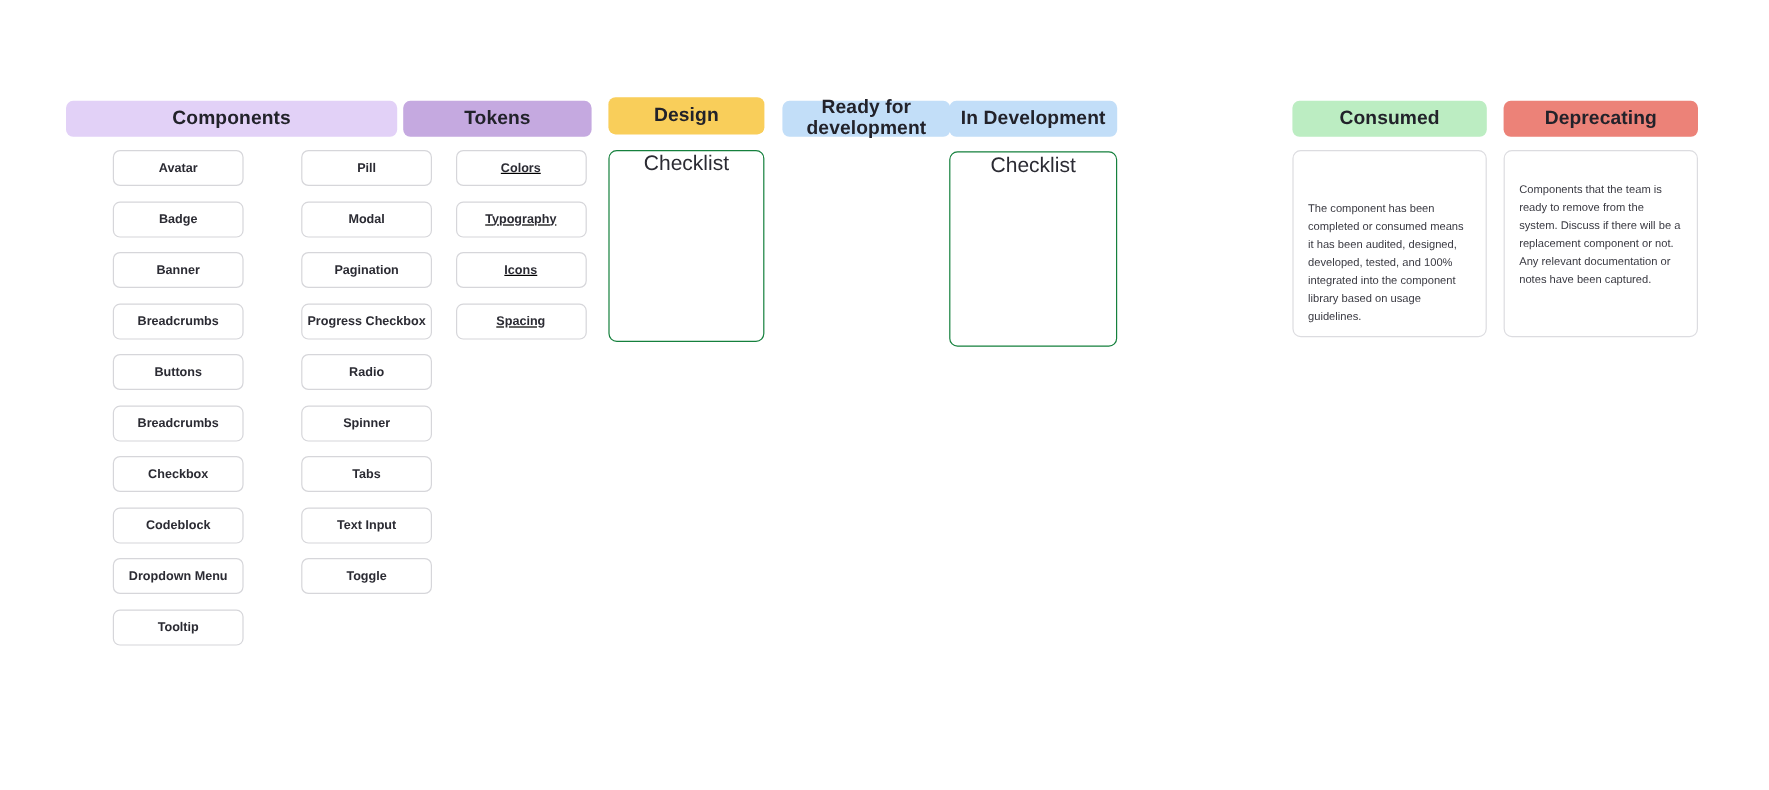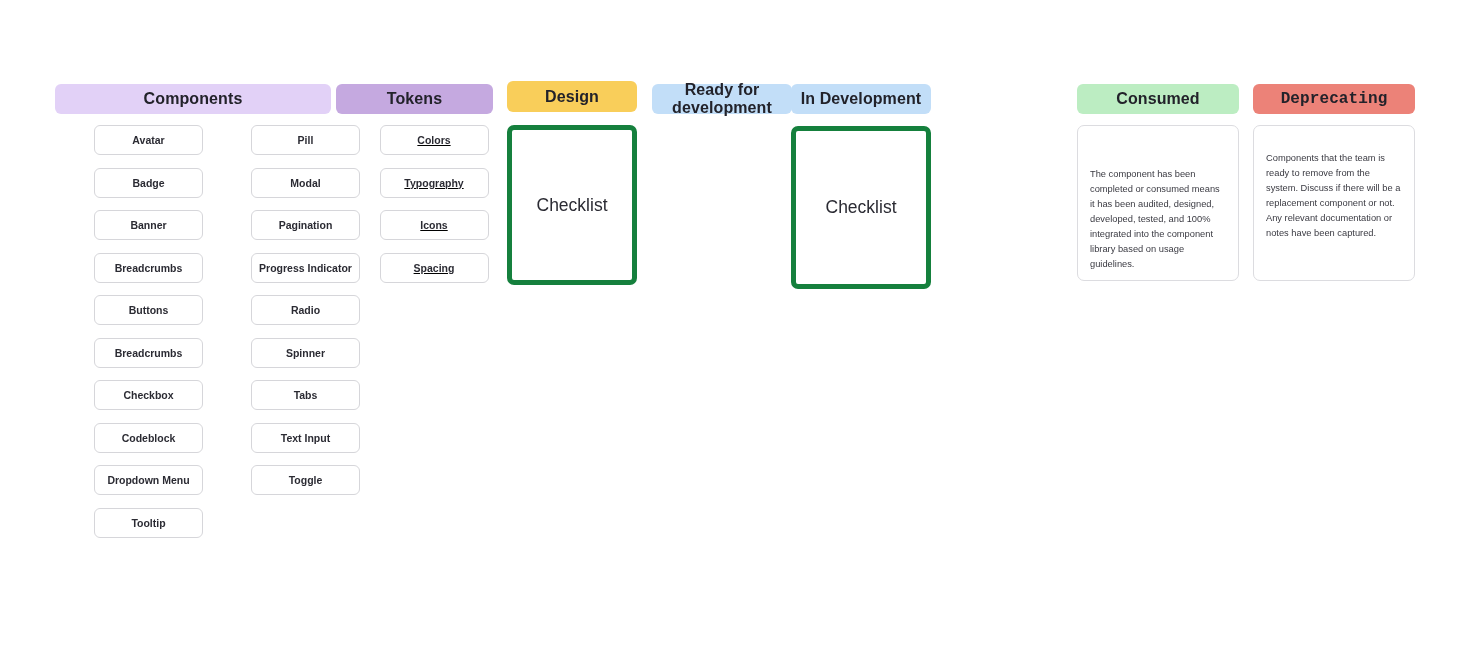--- a/index.html
+++ b/index.html
@@ -67,25 +67,24 @@
     font-weight: 700;
     color: #2b2b33;
     text-align: center;
     white-space: nowrap;
     margin-left: 39px;
   }
 
   
   .big-card {
     margin-top: 11px;
-    border: 5px solid #15803d;
+    border: 1px solid #15803d;
     border-radius: 7px;
     background: #fff;
     display: flex;
-    align-items: center;
     justify-content: center;
     font-size: 17.5px;
     font-weight: 400;
     color: #2b2b33;
   }
 
   .text-card {
     margin-top: 11px;
     border: 1px solid #dcdce0;
     border-radius: 7px;
@@ -119,21 +118,21 @@
         <div class="chip">Breadcrumbs</div>
         <div class="chip">Checkbox</div>
         <div class="chip">Codeblock</div>
         <div class="chip">Dropdown Menu</div>
         <div class="chip">Tooltip</div>
       </div>
       <div class="chip-col">
         <div class="chip">Pill</div>
         <div class="chip">Modal</div>
         <div class="chip">Pagination</div>
-        <div class="chip">Progress Indicator</div>
+        <div class="chip">Progress Checkbox</div>
         <div class="chip">Radio</div>
         <div class="chip">Spinner</div>
         <div class="chip">Tabs</div>
         <div class="chip">Text Input</div>
         <div class="chip">Toggle</div>
       </div>
     </div>
   </div>
 
   <div class="column" style="left:281px; width:157px;">
@@ -179,21 +178,21 @@
   <div class="column" style="left:1022px; width:162px;">
     <div class="col-header" style="background:#bcedc2;">
       <span>Consumed</span>
     </div>
     <div class="text-card" style="height:156px; padding-top:41px;">
       <p>The component has been completed or consumed means it has been audited, designed, developed, tested, and 100% integrated into the component library based on usage guidelines.</p>
     </div>
   </div>
 
   <div class="column" style="left:1198px; width:162px;">
-    <div class="col-header" style="background:#ec8278;font-family:Liberation Mono, monospace;">
+    <div class="col-header" style="background:#ec8278;">
       <span>Deprecating</span>
     </div>
     <div class="text-card" style="height:156px; padding-top:25px;">
       <p>Components that the team is ready to remove from the system. Discuss if there will be a replacement component or not. Any relevant documentation or notes have been captured.</p>
     </div>
   </div>
 
 </div>
 
 </body></html>

